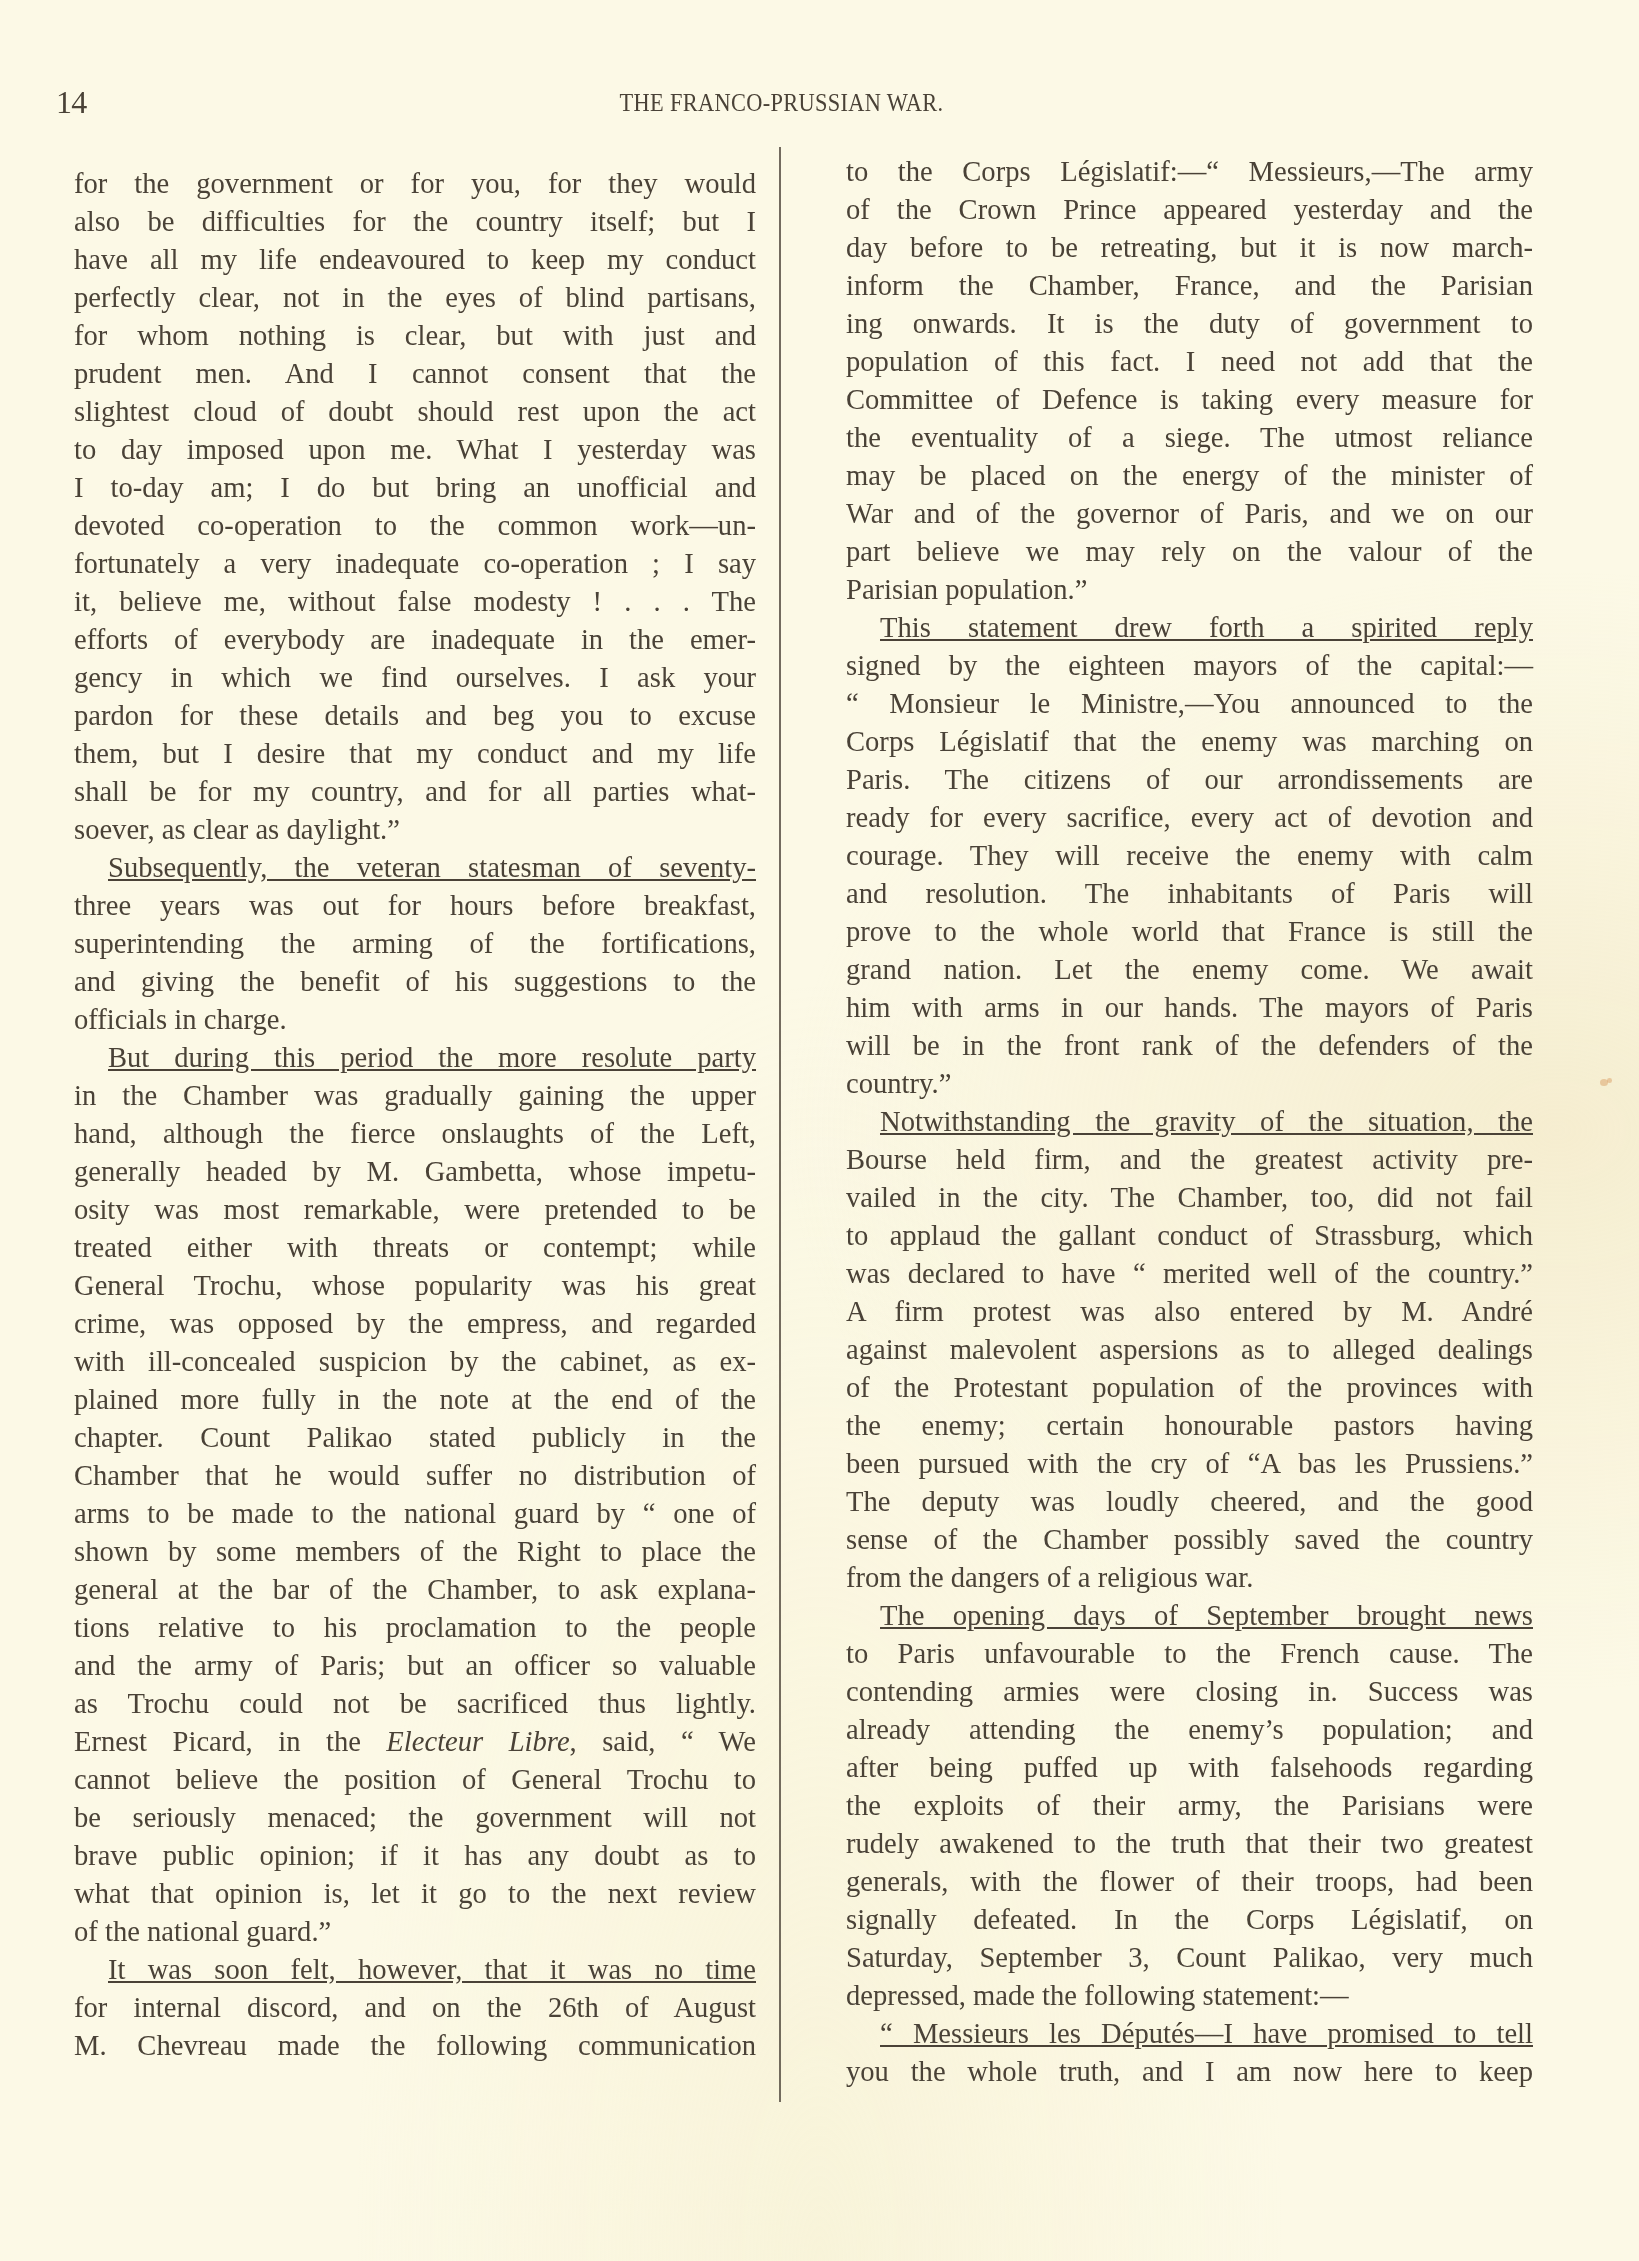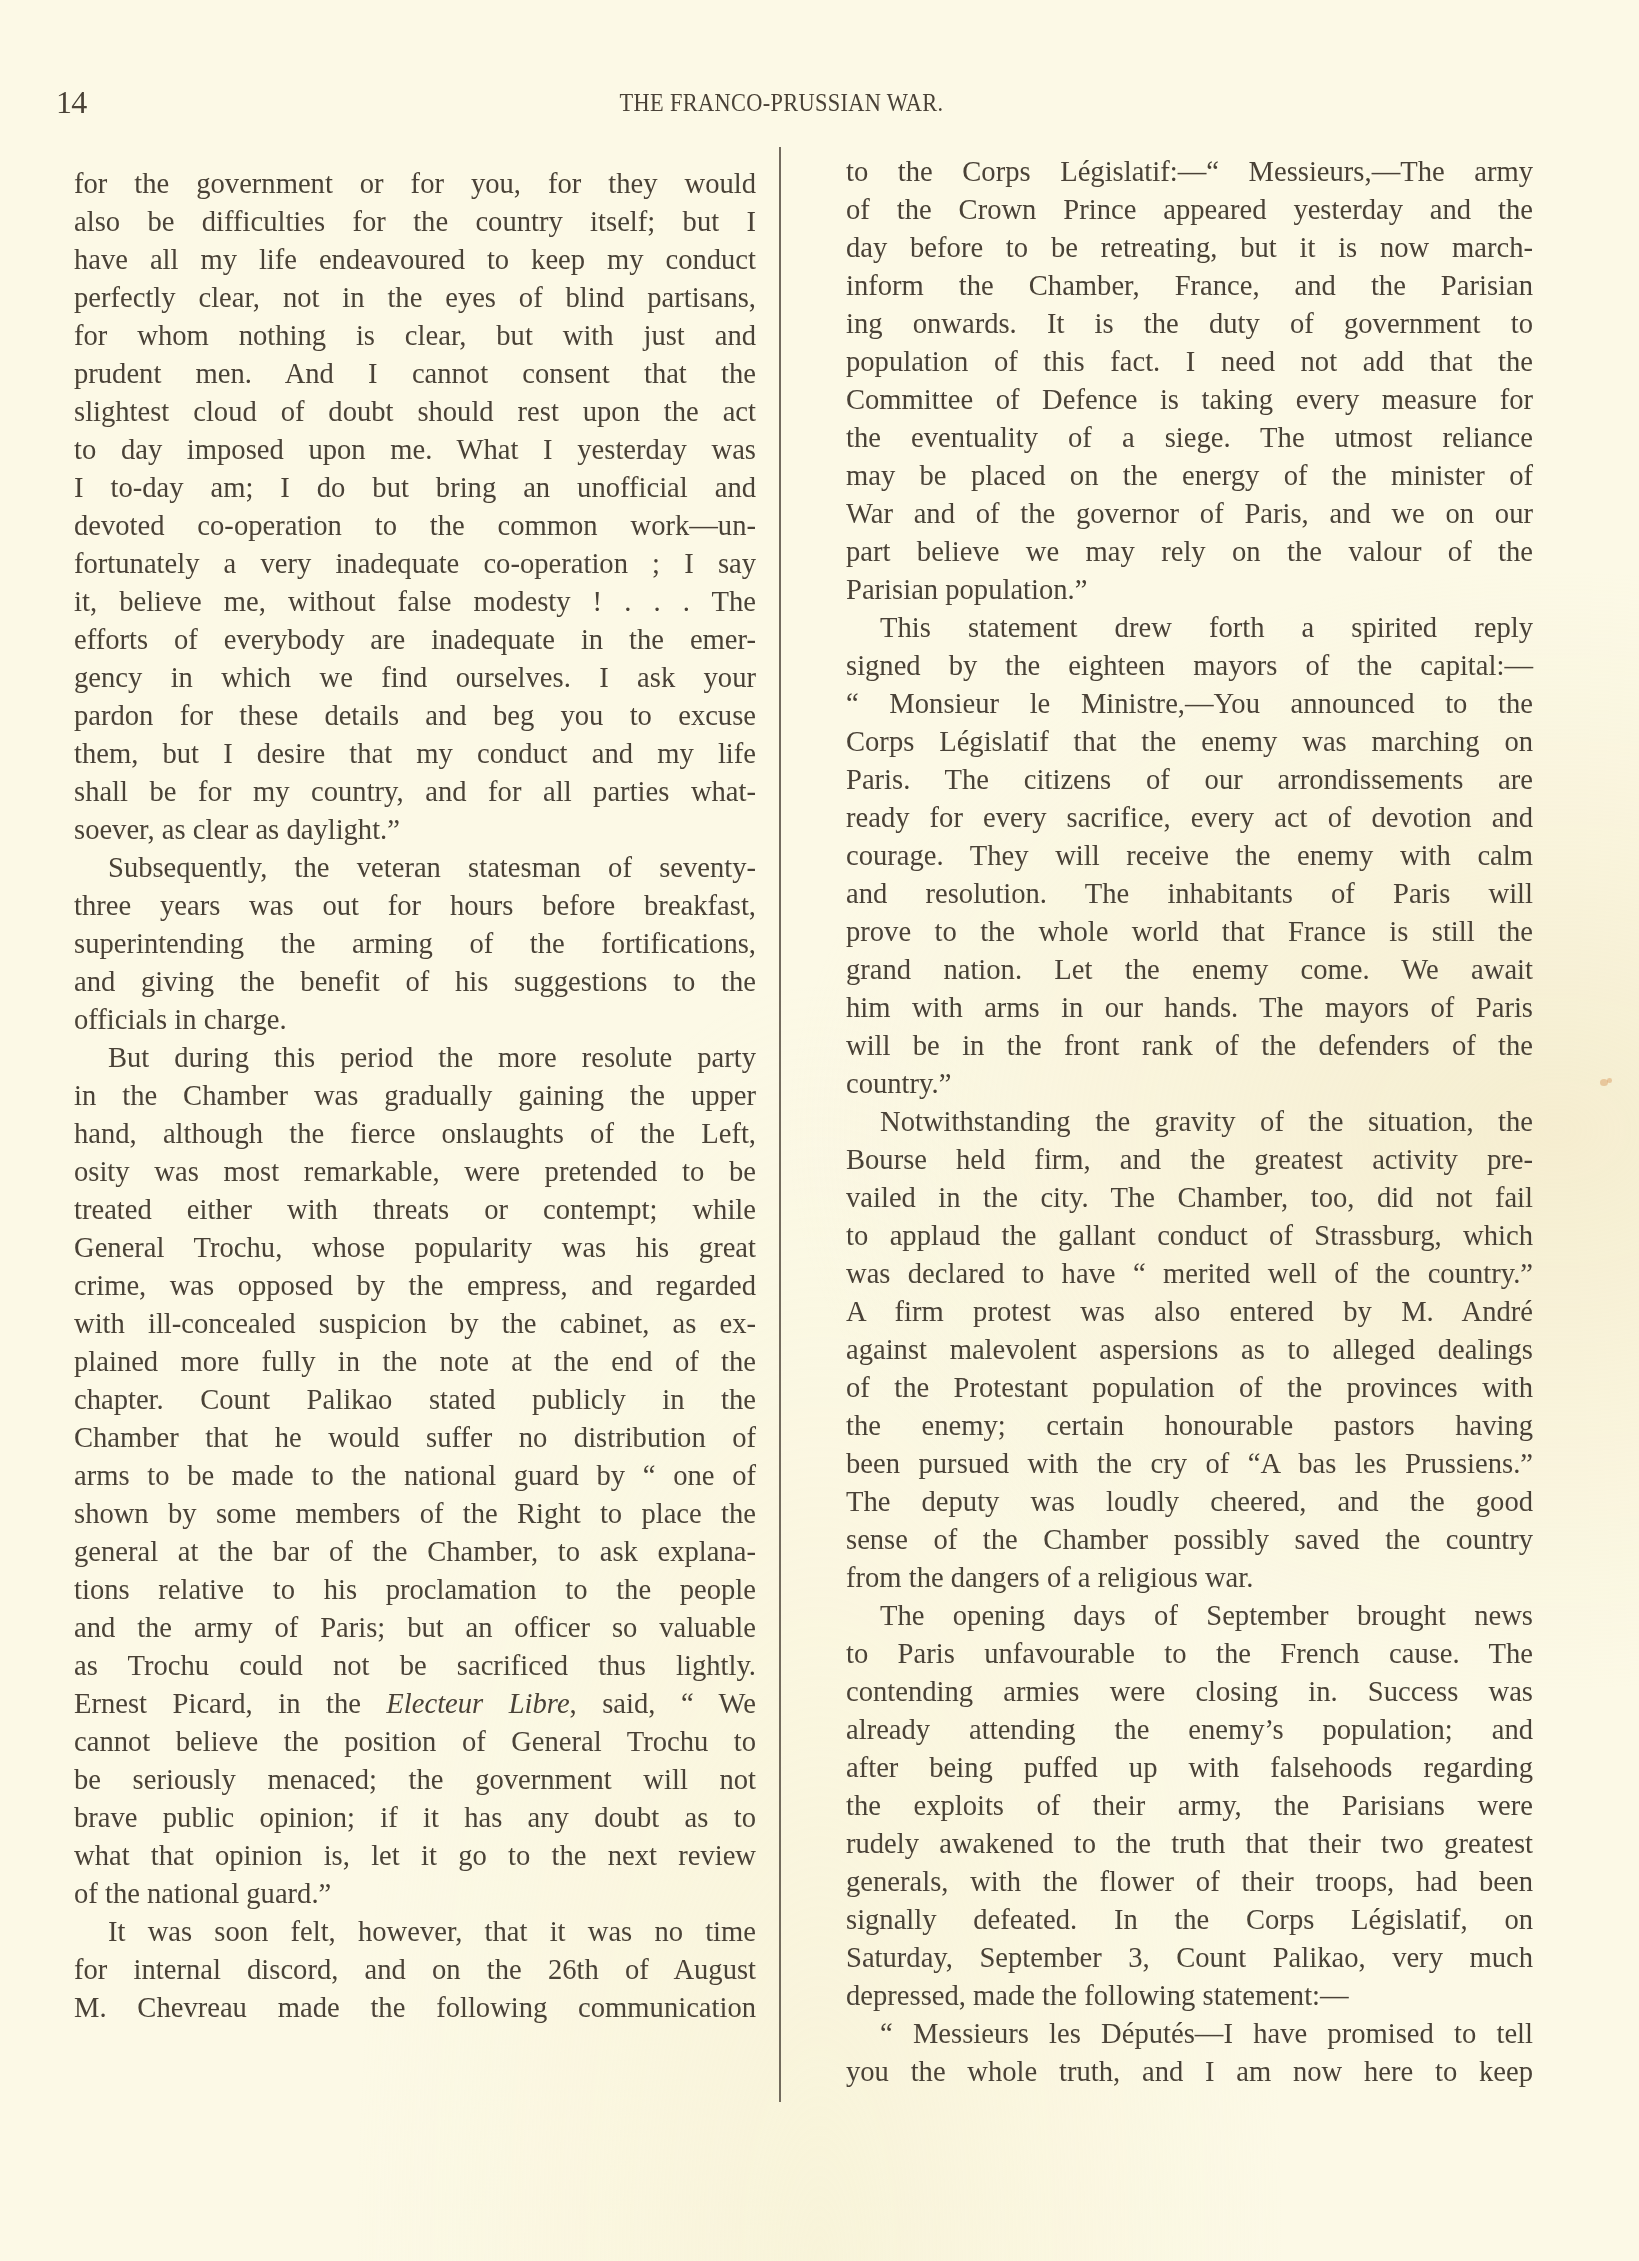--- a/index.html
+++ b/index.html
@@ -74,20 +74,21 @@
       white-space: nowrap;
       text-align-last: justify;
       text-align: justify;
       overflow: visible;
     }
     .column .line.last {
       text-align-last: left;
     }
     .column .line.indent {
       padding-left: 34px;
+      text-decoration: underline;
     }
     .divider {
       position: absolute;
       left: 779px;
       top: 147px;
       width: 1.5px;
       height: 1955px;
       background: #5a5246;
       opacity: 0.85;
     }
@@ -130,20 +131,21 @@
     <span class="line">shall be for my country, and for all parties what-</span>
     <span class="line last">soever, as clear as daylight.”</span>
     <span class="line indent">Subsequently, the veteran statesman of seventy-</span>
     <span class="line">three years was out for hours before breakfast,</span>
     <span class="line">superintending the arming of the fortifications,</span>
     <span class="line">and giving the benefit of his suggestions to the</span>
     <span class="line last">officials in charge.</span>
     <span class="line indent">But during this period the more resolute party</span>
     <span class="line">in the Chamber was gradually gaining the upper</span>
     <span class="line">hand, although the fierce onslaughts of the Left,</span>
+    <span class="line">generally headed by M. Gambetta, whose impetu-</span>
     <span class="line">osity was most remarkable, were pretended to be</span>
     <span class="line">treated either with threats or contempt; while</span>
     <span class="line">General Trochu, whose popularity was his great</span>
     <span class="line">crime, was opposed by the empress, and regarded</span>
     <span class="line">with ill-concealed suspicion by the cabinet, as ex-</span>
     <span class="line">plained more fully in the note at the end of the</span>
     <span class="line">chapter.  Count Palikao stated publicly in the</span>
     <span class="line">Chamber that he would suffer no distribution of</span>
     <span class="line">arms to be made to the national guard by “ one of</span>
     <span class="line">shown by some members of the Right to place the</span>

